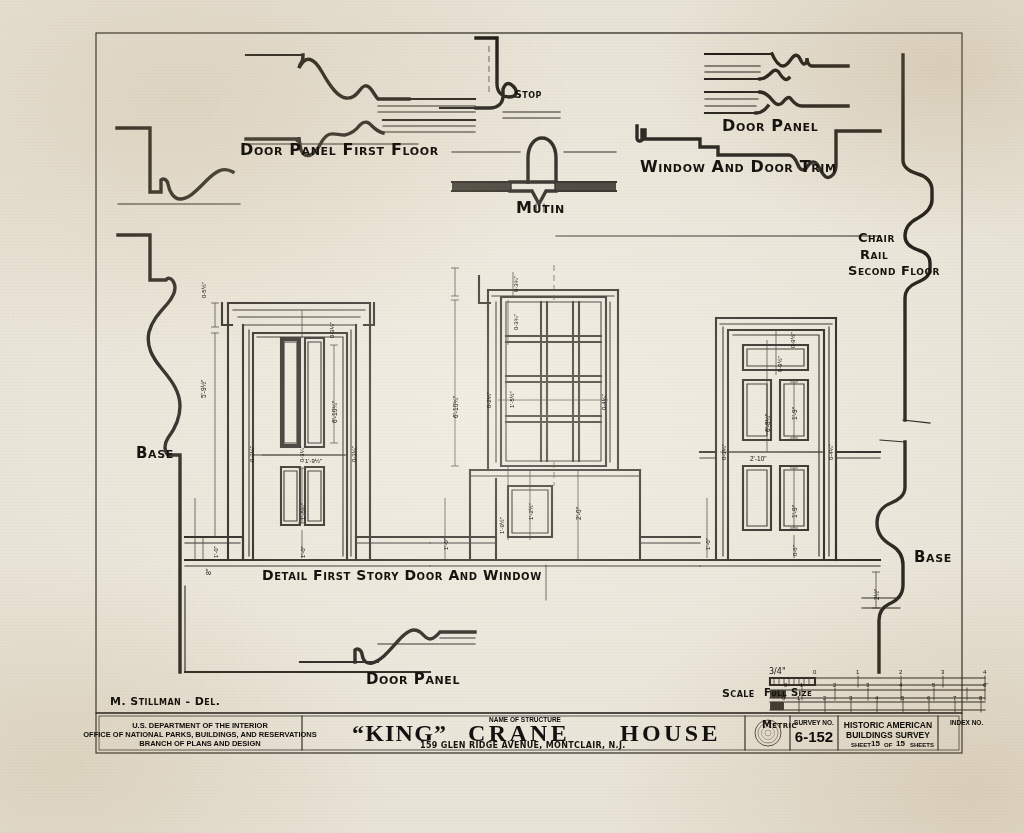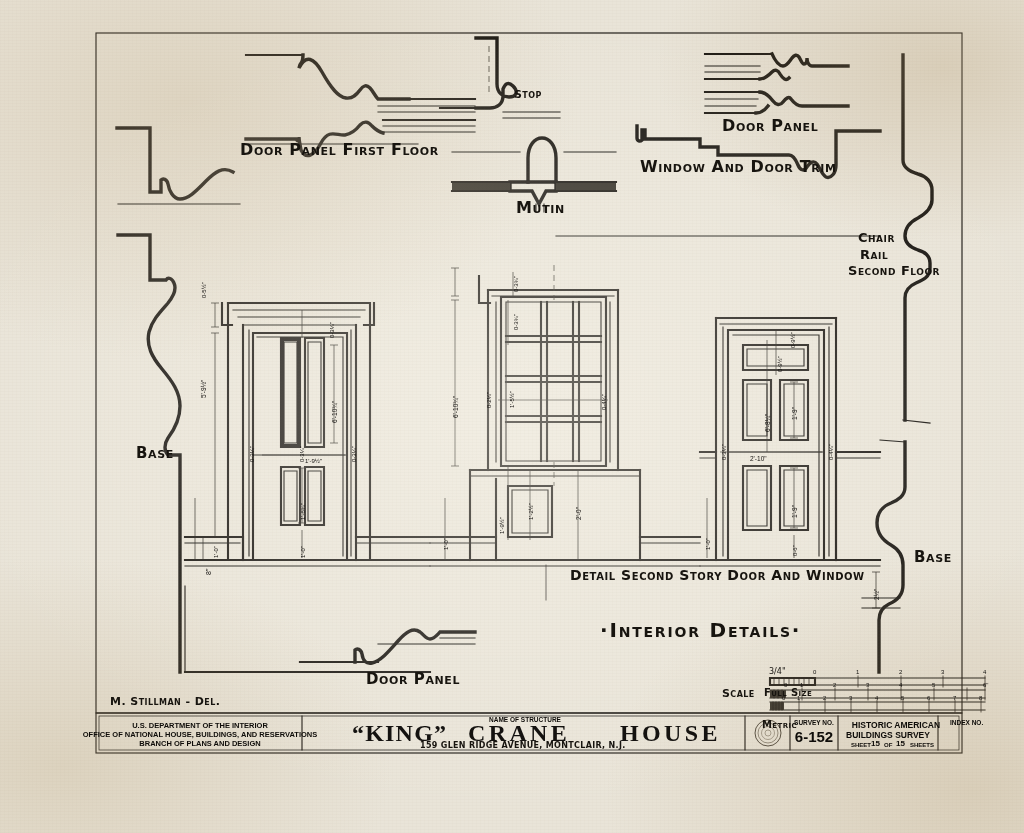--- a/index.html
+++ b/index.html
@@ -425,22 +425,21 @@
   <div class="lbl caps" style="left:722px;top:118px;font-size:16px;">Door Panel</div>
   <div class="lbl caps" style="left:640px;top:159px;font-size:16px;">Window And Door Trim</div>
 
   <div class="lbl caps" style="left:858px;top:231px;font-size:13px;">Chair</div>
   <div class="lbl caps" style="left:860px;top:248px;font-size:13px;">Rail</div>
   <div class="lbl caps" style="left:848px;top:264px;font-size:13px;">Second Floor</div>
 
   <div class="lbl caps" style="left:136px;top:446px;font-size:15px;">Base</div>
   <div class="lbl caps" style="left:914px;top:550px;font-size:15px;">Base</div>
 
-  <div class="lbl caps" style="left:570px;top:568px;font-size:14px;">Detail Second Story Door And Window</div>
-  <div class="lbl caps" style="left:600px;top:620px;font-size:20px;letter-spacing:.09em;">·Interior Details·</div>
+  <div class="lbl caps" style="left:262px;top:568px;font-size:14px;">Detail First Story Door And Window</div>
   <div class="lbl caps" style="left:366px;top:672px;font-size:15px;">Door Panel</div>
 
   <div class="lbl caps" style="left:110px;top:696px;font-size:11px;">M. Stillman - Del.</div>
 
   <div class="lbl" style="left:201px;top:298px;font-size:6px;transform:rotate(-90deg);transform-origin:left top;">0-5½"</div>
   <div class="lbl" style="left:201px;top:398px;font-size:6.5px;transform:rotate(-90deg);transform-origin:left top;">5'-9½"</div>
   <div class="lbl" style="left:249px;top:462px;font-size:6px;transform:rotate(-90deg);transform-origin:left top;">0-3¼"</div>
   <div class="lbl" style="left:351px;top:462px;font-size:6px;transform:rotate(-90deg);transform-origin:left top;">0-3¼"</div>
   <div class="lbl" style="left:299px;top:462px;font-size:6px;transform:rotate(-90deg);transform-origin:left top;">0-3¼"</div>
   <div class="lbl" style="left:332px;top:423px;font-size:6.5px;transform:rotate(-90deg);transform-origin:left top;">6'-10¾"</div>
@@ -497,33 +496,33 @@
   <div class="lbl" style="left:797px;top:695px;font-size:6px;">1</div>
   <div class="lbl" style="left:823px;top:695px;font-size:6px;">2</div>
   <div class="lbl" style="left:849px;top:695px;font-size:6px;">3</div>
   <div class="lbl" style="left:875px;top:695px;font-size:6px;">4</div>
   <div class="lbl" style="left:901px;top:695px;font-size:6px;">5</div>
   <div class="lbl" style="left:927px;top:695px;font-size:6px;">6</div>
   <div class="lbl" style="left:953px;top:695px;font-size:6px;">7</div>
   <div class="lbl" style="left:979px;top:695px;font-size:6px;">8</div>
 
   <div class="lbl tb" style="left:200px;top:722px;font-size:7.5px;font-weight:bold;transform:translateX(-50%);">U.S. DEPARTMENT OF THE INTERIOR</div>
-  <div class="lbl tb" style="left:200px;top:731px;font-size:7.5px;font-weight:bold;transform:translateX(-50%);">OFFICE OF NATIONAL HOUSE, BUILDINGS, AND RESERVATIONS</div>
+  <div class="lbl tb" style="left:200px;top:731px;font-size:7.5px;font-weight:bold;transform:translateX(-50%);">OFFICE OF NATIONAL PARKS, BUILDINGS, AND RESERVATIONS</div>
   <div class="lbl tb" style="left:200px;top:740px;font-size:7.5px;font-weight:bold;transform:translateX(-50%);text-align:right;">BRANCH OF PLANS AND DESIGN</div>
 
   <div class="lbl tb" style="left:525px;top:717px;font-size:6.5px;font-weight:bold;transform:translateX(-50%);">NAME OF STRUCTURE</div>
   <div class="lbl" style="left:352px;top:721px;font-size:24px;font-family:'Liberation Serif',serif;font-weight:bold;letter-spacing:.05em;">“KING”</div>
   <div class="lbl" style="left:468px;top:721px;font-size:24px;font-family:'Liberation Serif',serif;font-weight:bold;letter-spacing:.14em;">CRANE</div>
   <div class="lbl" style="left:620px;top:721px;font-size:24px;font-family:'Liberation Serif',serif;font-weight:bold;letter-spacing:.14em;">HOUSE</div>
   <div class="lbl caps" style="left:420px;top:742px;font-size:8px;">159  GLEN   RIDGE   AVENUE,  MONTCLAIR, N.J.</div>
 
   <div class="lbl tb" style="left:814px;top:720px;font-size:6.5px;font-weight:bold;transform:translateX(-50%);">SURVEY NO.</div>
   <div class="lbl tb" style="left:814px;top:729px;font-size:15px;font-weight:bold;transform:translateX(-50%);">6-152</div>
 
-  <div class="lbl tb" style="left:888px;top:721px;font-size:8.5px;font-weight:bold;transform:translateX(-50%);margin-left:8px;">HISTORIC AMERICAN</div>
+  <div class="lbl tb" style="left:888px;top:721px;font-size:8.5px;font-weight:bold;transform:translateX(-50%);">HISTORIC AMERICAN</div>
   <div class="lbl tb" style="left:888px;top:731px;font-size:8.5px;font-weight:bold;transform:translateX(-50%);">BUILDINGS SURVEY</div>
   <div class="lbl tb" style="left:851px;top:742px;font-size:6px;font-weight:bold;">SHEET</div>
   <div class="lbl tb" style="left:871px;top:740px;font-size:8px;font-weight:bold;">15</div>
   <div class="lbl tb" style="left:884px;top:742px;font-size:6px;font-weight:bold;">OF</div>
   <div class="lbl tb" style="left:896px;top:740px;font-size:8px;font-weight:bold;">15</div>
   <div class="lbl tb" style="left:910px;top:742px;font-size:6px;font-weight:bold;">SHEETS</div>
 
   <div class="lbl tb" style="left:950px;top:720px;font-size:6.5px;font-weight:bold;">INDEX NO.</div>
   <div class="lbl tb" style="left:950px;top:733px;font-size:9px;font-weight:bold;"></div>
 

